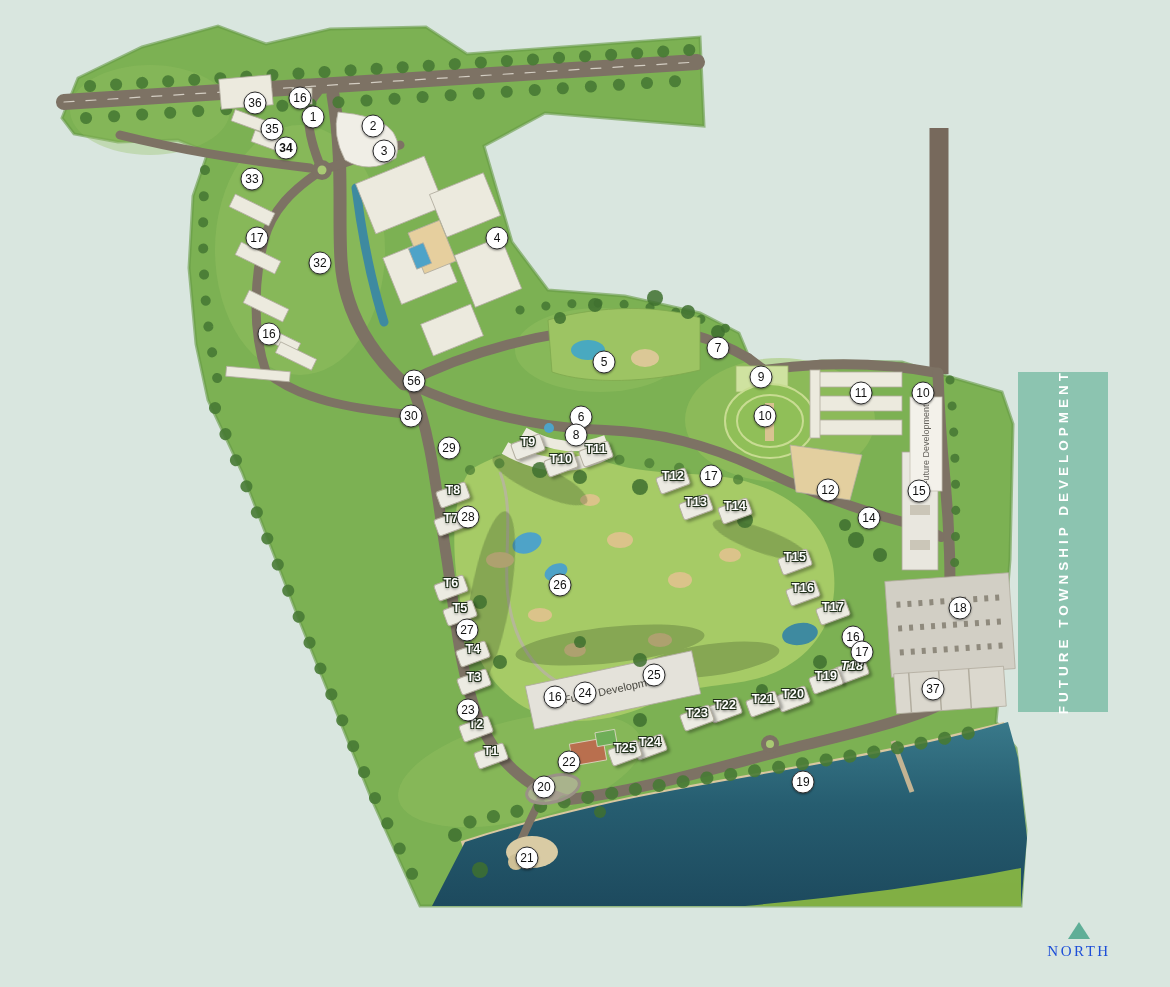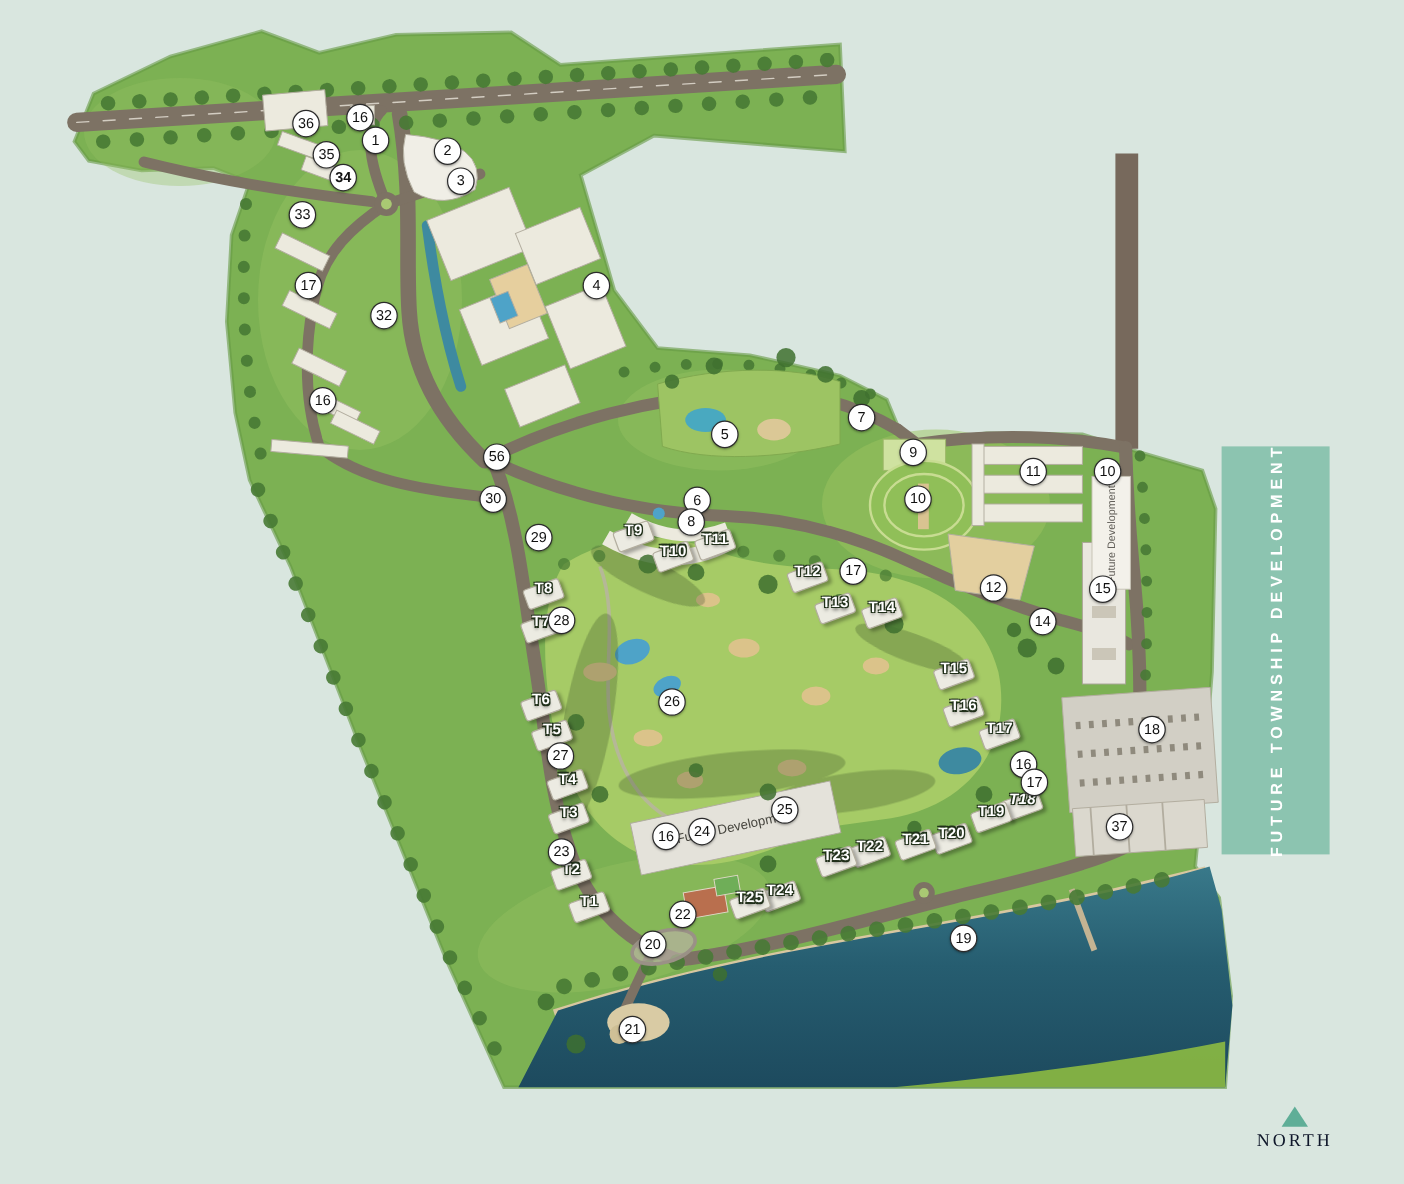--- a/index.html
+++ b/index.html
@@ -27,21 +27,21 @@
           display:flex;align-items:center;justify-content:center;text-align:center;
           writing-mode:vertical-rl;transform:rotate(180deg);
           font:400 9px/1.25 "Liberation Sans",sans-serif;color:#63605a;}
   .fd-slab{position:absolute;left:613px;top:690px;width:120px;z-index:22;
           transform:translate(-50%,-50%) rotate(-12deg);text-align:center;
           font:400 11px/1.2 "Liberation Sans",sans-serif;color:#47463f;}
 
   .north{position:absolute;left:1037px;top:922px;width:84px;text-align:center;z-index:30;}
   .north-arrow{width:0;height:0;margin:0 auto;border-left:11px solid transparent;
           border-right:11px solid transparent;border-bottom:17px solid #5fae97;}
-  .north-text{font:400 15px "Liberation Serif",serif;color:#0f172a;letter-spacing:2.5px;margin-top:4px;}
+  .north-text{font:400 15px "Liberation Serif",serif;color:#1d4ed8;letter-spacing:2.5px;margin-top:4px;}
 </style>
 </head>
 <body>
 
 <div class="canvas">
 
   <svg width="1170" height="987" viewBox="0 0 1170 987">
     <defs>
       <linearGradient id="gw" x1="0" y1="0" x2="0" y2="1">
         <stop offset="0" stop-color="#39798a"></stop>

